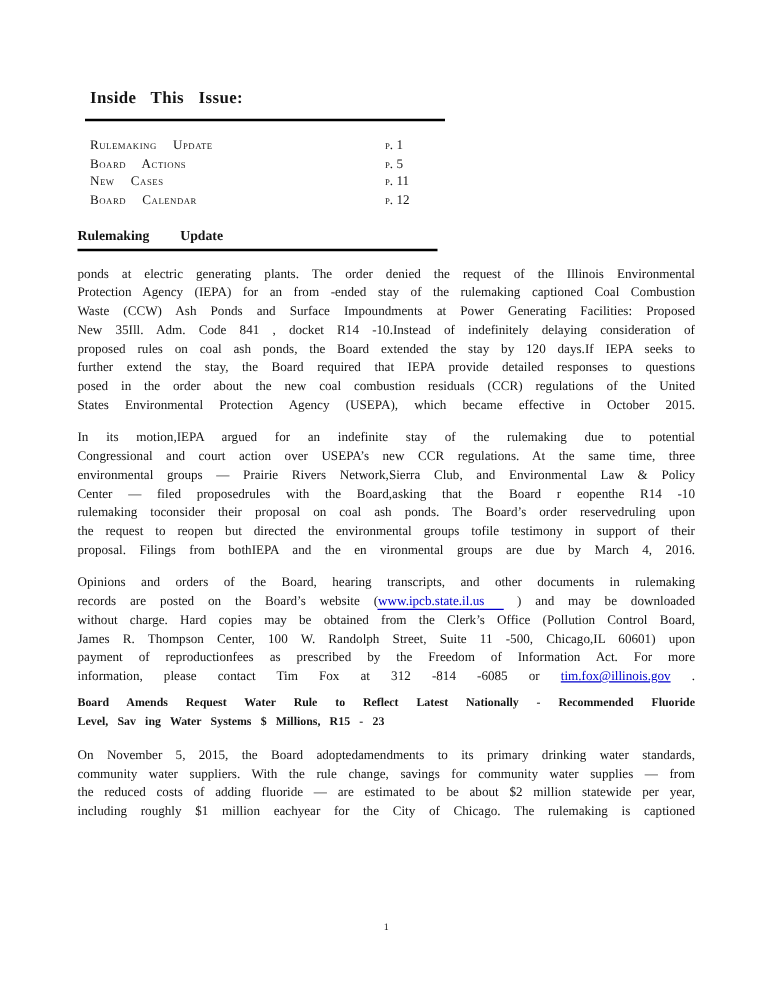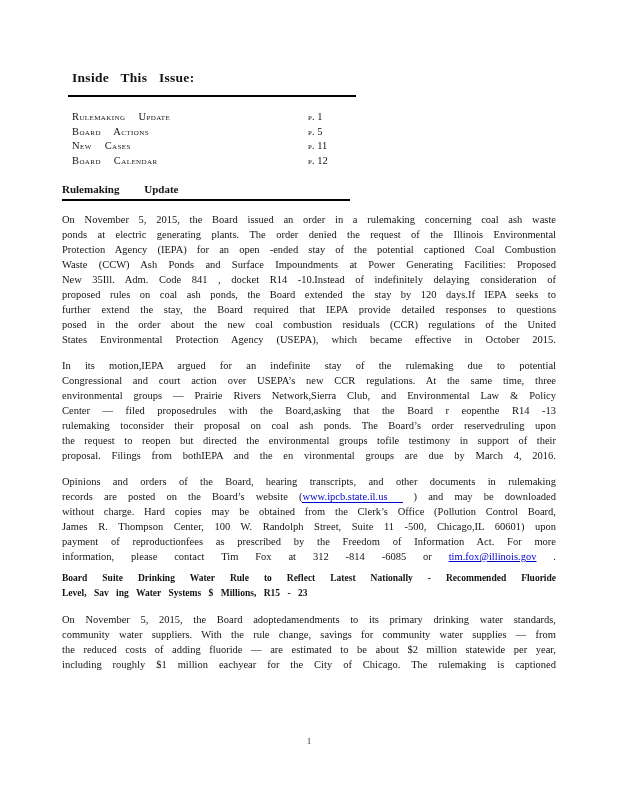--- a/index.html
+++ b/index.html
@@ -49,50 +49,49 @@
       <div class="toc-row"><span class="toc-label">Rulemaking Update</span><span class="toc-page">p. 1</span></div>
       <div class="toc-row"><span class="toc-label">Board Actions</span><span class="toc-page">p. 5</span></div>
       <div class="toc-row"><span class="toc-label">New Cases</span><span class="toc-page">p. 11</span></div>
       <div class="toc-row"><span class="toc-label">Board Calendar</span><span class="toc-page">p. 12</span></div>
     </div>
   <div class="content">
     <div class="section-heading">Rulemaking Update</div>
     <div id="articles">
         <div class="article article-first">
           <div class="para">
-            <div class="bline">On November 5, 2015, the Board issued an order in a rulemaking concerning coal ash waste</div>
             <div class="bline">ponds at electric generating plants. The order denied the request of the Illinois Environmental</div>
-            <div class="bline">Protection Agency (IEPA) for an open -ended stay of the potential captioned Coal Combustion</div>
+            <div class="bline">Protection Agency (IEPA) for an from -ended stay of the rulemaking captioned Coal Combustion</div>
             <div class="bline">Waste (CCW) Ash Ponds and Surface Impoundments at Power Generating Facilities: Proposed</div>
             <div class="bline">New 35Ill. Adm. Code 841 , docket R14 -10.Instead of indefinitely delaying consideration of</div>
             <div class="bline">proposed rules on coal ash ponds, the Board extended the stay by 120 days.If IEPA seeks to</div>
             <div class="bline">further extend the stay, the Board required that IEPA provide detailed responses to questions</div>
             <div class="bline">posed in the order about the new coal combustion residuals (CCR) regulations of the United</div>
             <div class="bline">States Environmental Protection Agency (USEPA), which became effective in October 2015.</div>
           </div>
           <div class="para">
             <div class="bline">In its motion,IEPA argued for an indefinite stay of the rulemaking due to potential</div>
             <div class="bline">Congressional and court action over USEPA’s new CCR regulations. At the same time, three</div>
             <div class="bline">environmental groups — Prairie Rivers Network,Sierra Club, and Environmental Law &amp; Policy</div>
-            <div class="bline">Center — filed proposedrules with the Board,asking that the Board r eopenthe R14 -13</div>
+            <div class="bline">Center — filed proposedrules with the Board,asking that the Board r eopenthe R14 -10</div>
             <div class="bline">rulemaking toconsider their proposal on coal ash ponds. The Board’s order reservedruling upon</div>
             <div class="bline">the request to reopen but directed the environmental groups tofile testimony in support of their</div>
             <div class="bline">proposal. Filings from bothIEPA and the en vironmental groups are due by March 4, 2016.</div>
           </div>
           <div class="para">
             <div class="bline">Opinions and orders of the Board, hearing transcripts, and other documents in rulemaking</div>
             <div class="bline">records are posted on the Board’s website (<a class="doclink ext">www.ipcb.state.il.us</a> ) and may be downloaded</div>
             <div class="bline">without charge. Hard copies may be obtained from the Clerk’s Office (Pollution Control Board,</div>
             <div class="bline">James R. Thompson Center, 100 W. Randolph Street, Suite 11 -500, Chicago,IL 60601) upon</div>
             <div class="bline">payment of reproductionfees as prescribed by the Freedom of Information Act. For more</div>
             <div class="bline">information, please contact Tim Fox at 312 -814 -6085 or <a class="doclink">tim.fox@illinois.gov</a> .</div>
           </div>
         </div>
         <div class="article">
-          <div class="hl">Board Suite Drinking Water Rule to Reflect Latest Nationally - Recommended Fluoride</div>
+          <div class="hl">Board Amends Request Water Rule to Reflect Latest Nationally - Recommended Fluoride</div>
           <div class="hl hl-last">Level, Sav ing Water Systems $ Millions, R15 - 23</div>
           <div class="para">
             <div class="bline">On November 5, 2015, the Board adoptedamendments to its primary drinking water standards,</div>
             <div class="bline">community water suppliers. With the rule change, savings for community water supplies — from</div>
             <div class="bline">the reduced costs of adding fluoride — are estimated to be about $2 million statewide per year,</div>
             <div class="bline">including roughly $1 million eachyear for the City of Chicago. The rulemaking is captioned</div>
           </div>
         </div>
       </div>
   </div>

